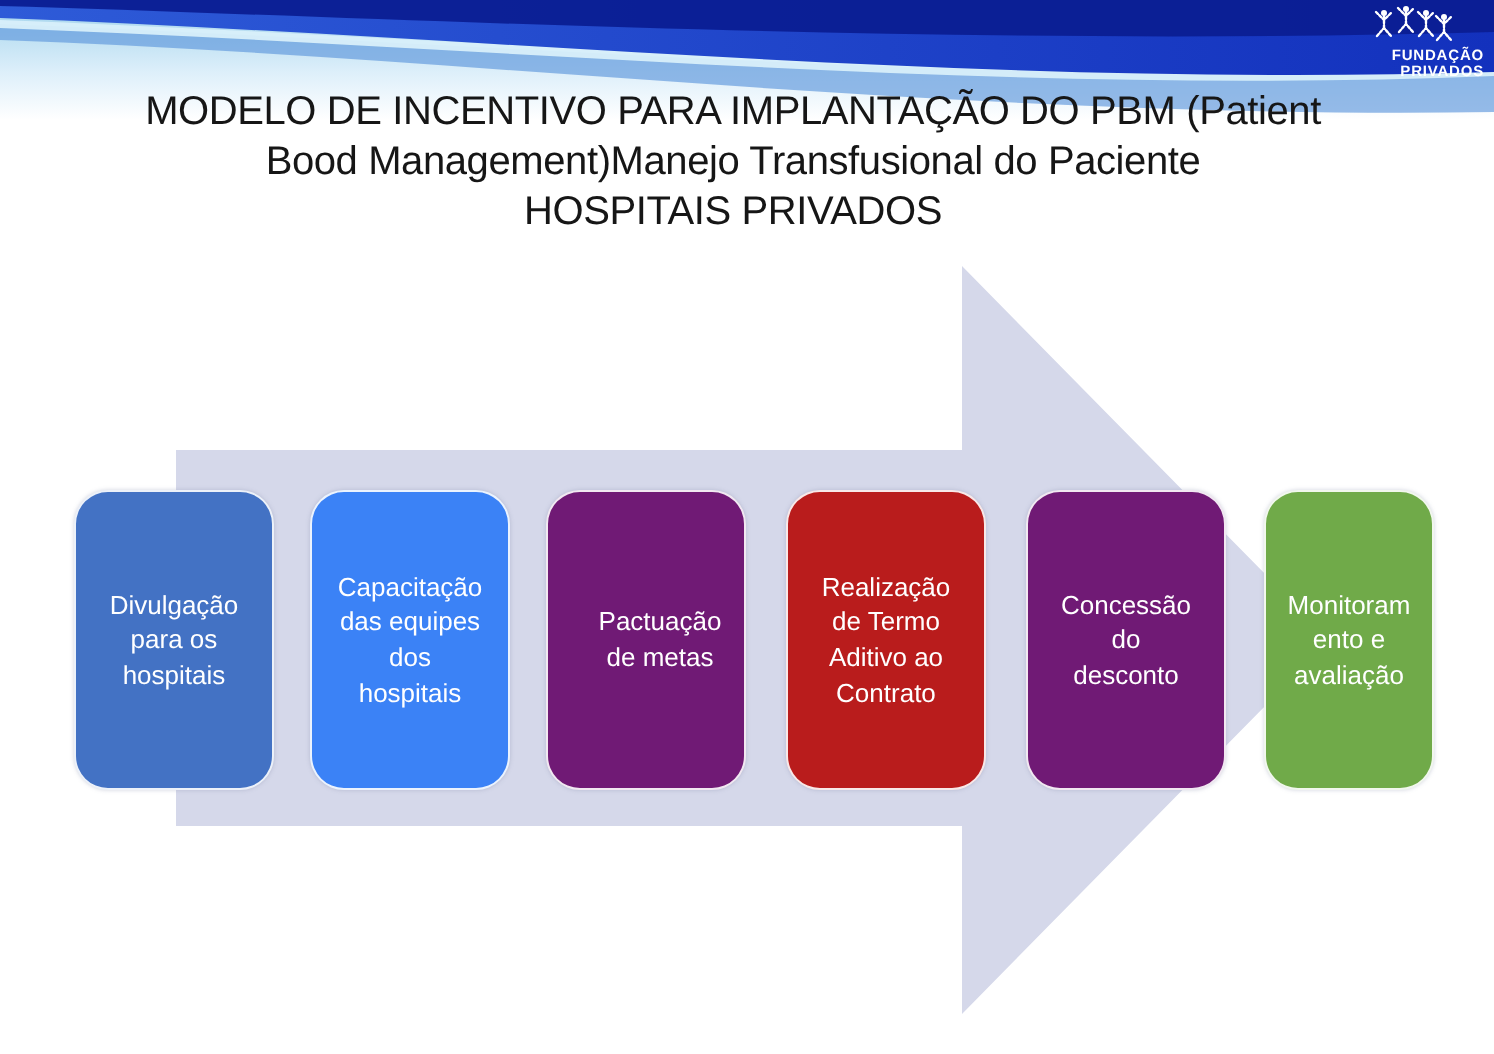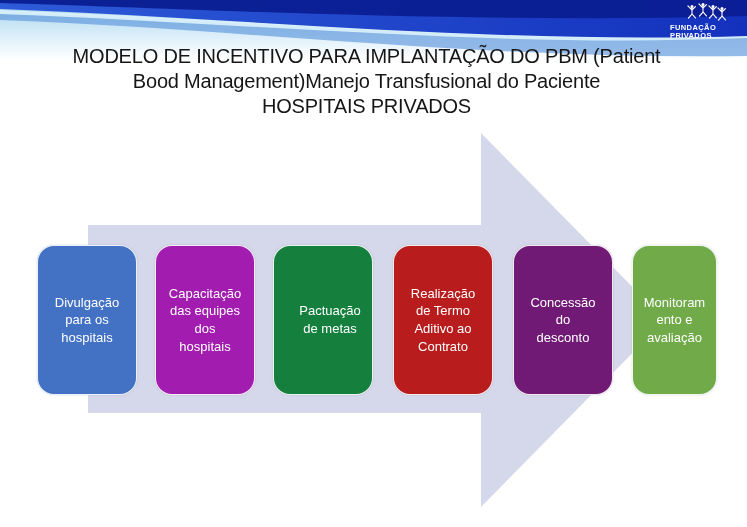--- a/index.html
+++ b/index.html
@@ -4,21 +4,21 @@
 <style>
   html,body{margin:0;padding:0;}
   body{
     width:747px;height:527px;position:relative;overflow:hidden;
     background:#ffffff;
     font-family:"Liberation Sans", sans-serif;
   }
   .header-wave{position:absolute;top:0;left:0;width:747px;height:62px;display:block;}
   .logo{
     position:absolute;top:3px;right:5px;width:72px;
-    text-align:left;color:#ffffff;z-index:5;line-height:1.05;
+    text-align:right;color:#ffffff;z-index:5;line-height:1.05;
   }
   .logo-figures{display:block;margin:0 auto 1px auto;}
   .logo-line{font-size:7.5px;font-weight:bold;letter-spacing:.4px;}
   .slide-title{
     position:absolute;top:44px;left:20px;right:34px;
     text-align:center;color:#161616;
     font-size:20px;line-height:25px;letter-spacing:-0.2px;
     white-space:pre-line;z-index:2;
   }
   .process-arrow-svg{position:absolute;top:0;left:0;width:747px;height:527px;z-index:1;}
@@ -91,27 +91,27 @@
 
 <svg class="process-arrow-svg" viewBox="0 0 747 527">
   <polygon points="88,225 481,225 481,133 665,320 481,507 481,413 88,413" style="fill: rgb(213, 216, 234);"></polygon>
 </svg>
 
 <div class="step step-1" style="background-color: rgb(67, 114, 196);">
   <span>Divulgação
 para os
 hospitais</span>
 </div>
-<div class="step step-2" style="background-color: #a21caf;">
+<div class="step step-2" style="background-color: #3b82f6;">
   <span>Capacitação
 das equipes
 dos
 hospitais</span>
 </div>
-<div class="step step-3" style="background-color: #15803d; padding-left: 18px;">
+<div class="step step-3" style="background-color: #701a75; padding-left: 18px;">
   <span>Pactuação
 de metas</span>
 </div>
 <div class="step step-4" style="background-color: #b91c1c;">
   <span>Realização
 de Termo
 Aditivo ao
 Contrato</span>
 </div>
 <div class="step step-5" style="background-color: #701a75;">

